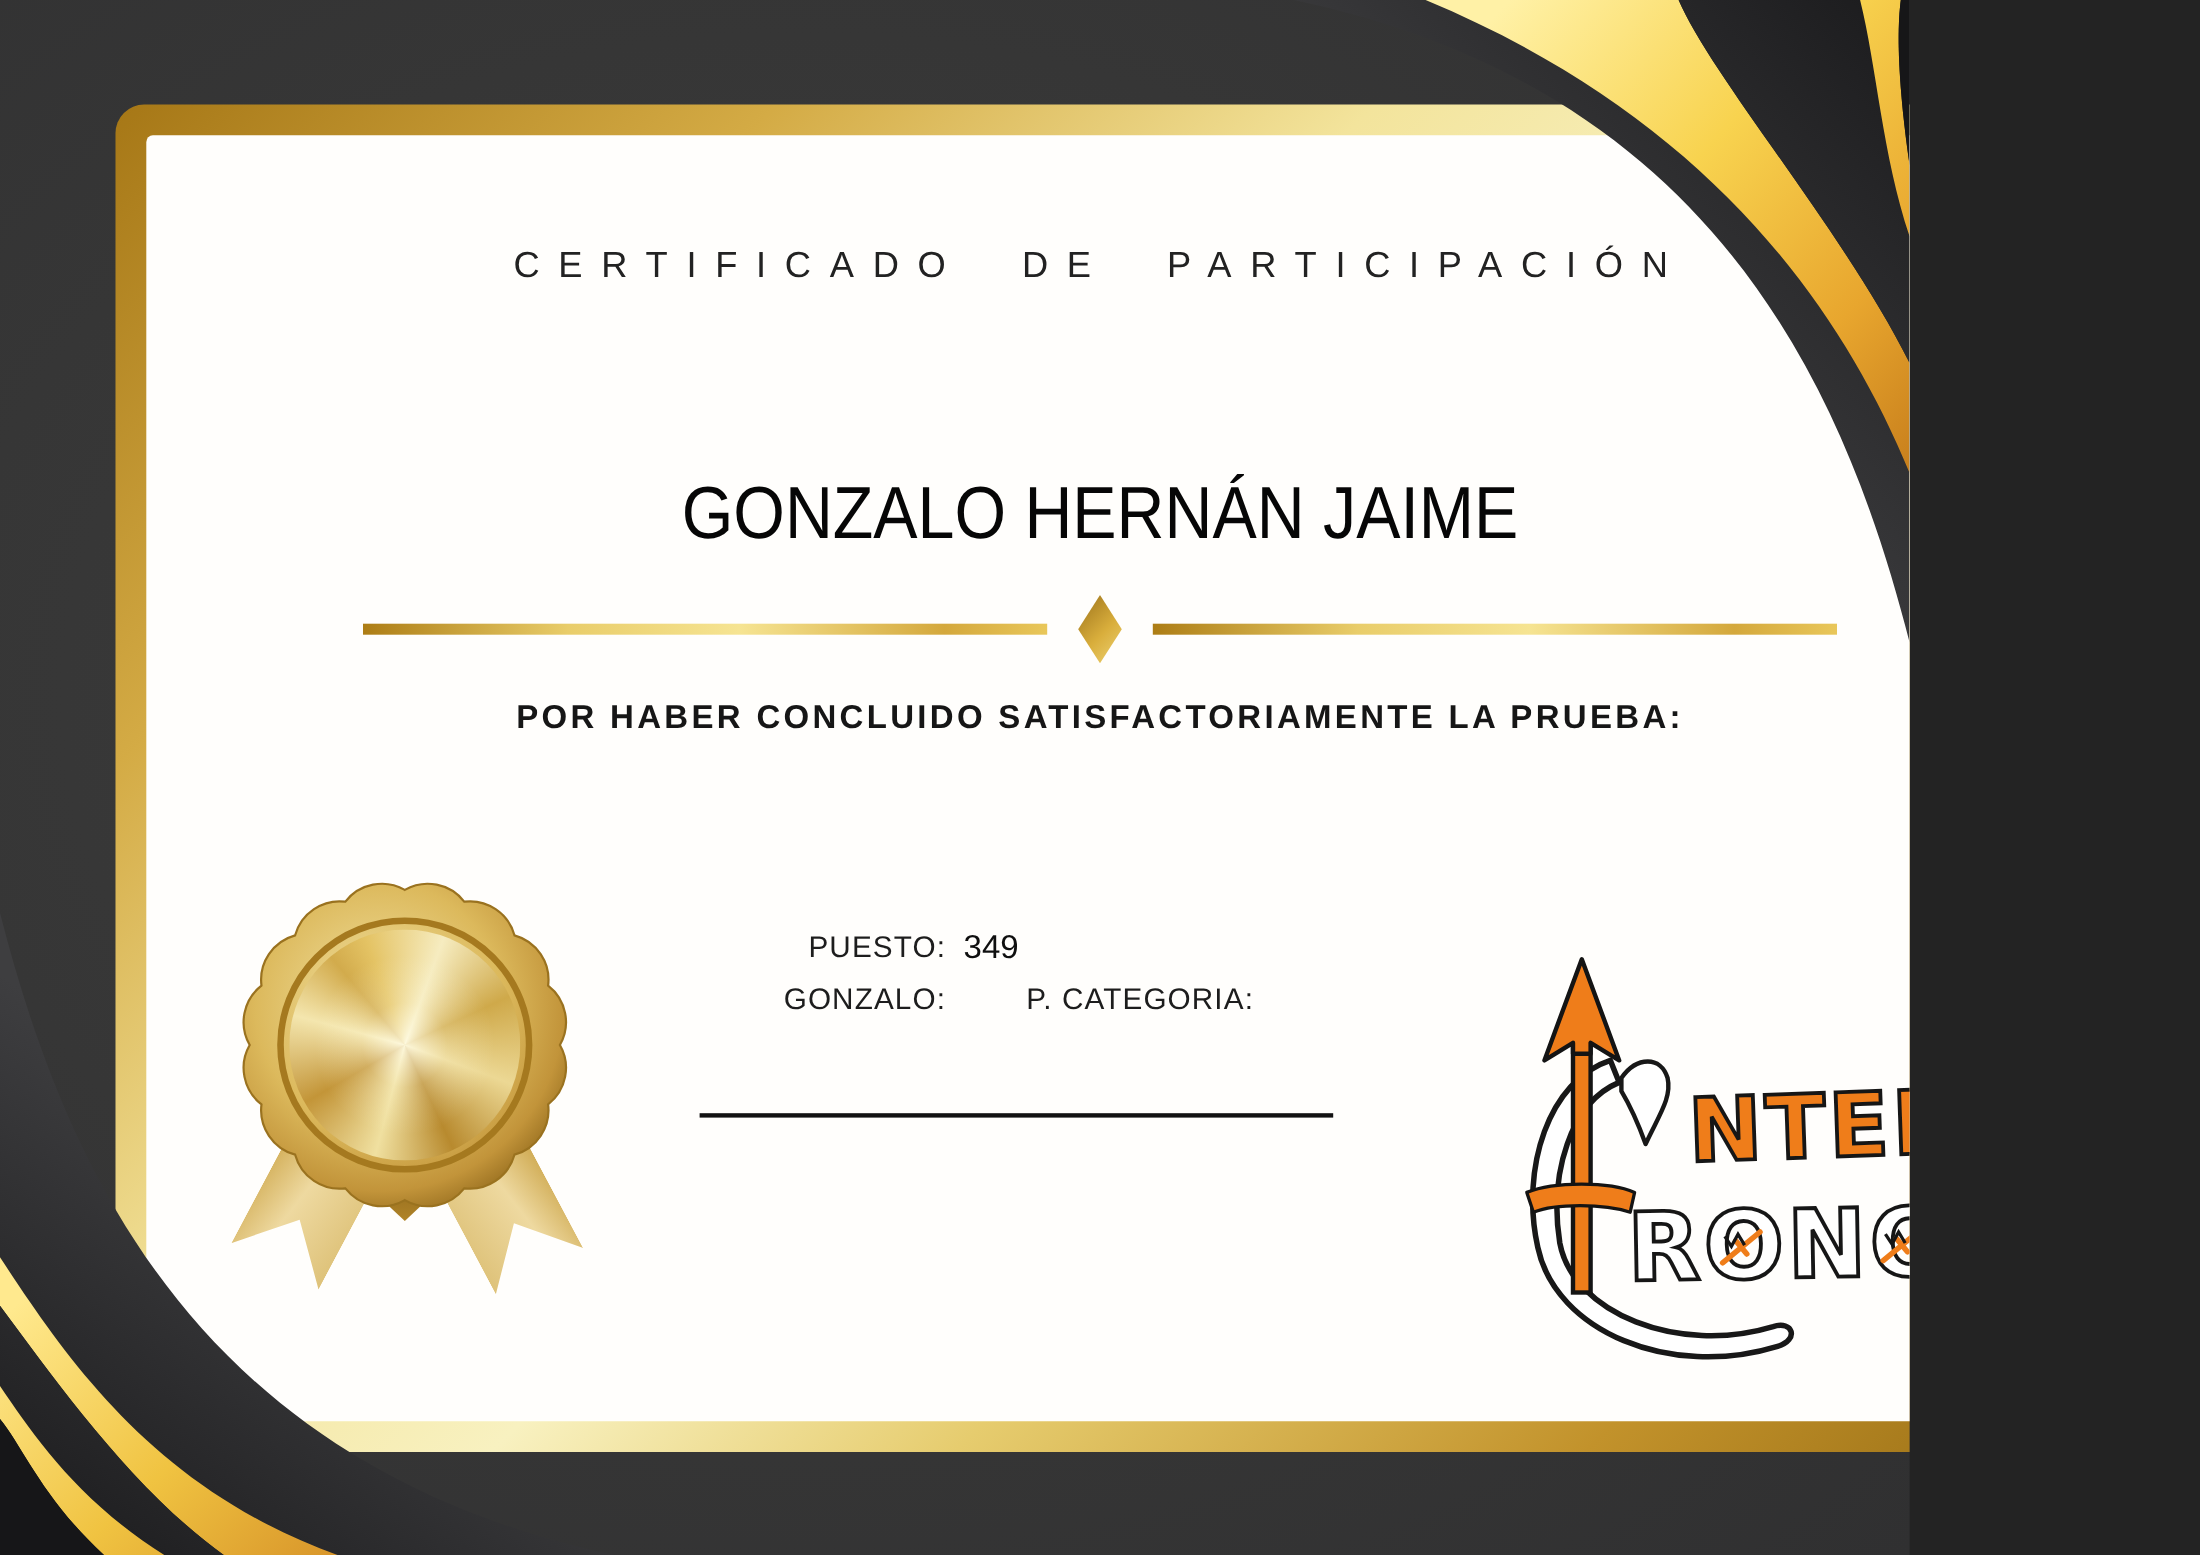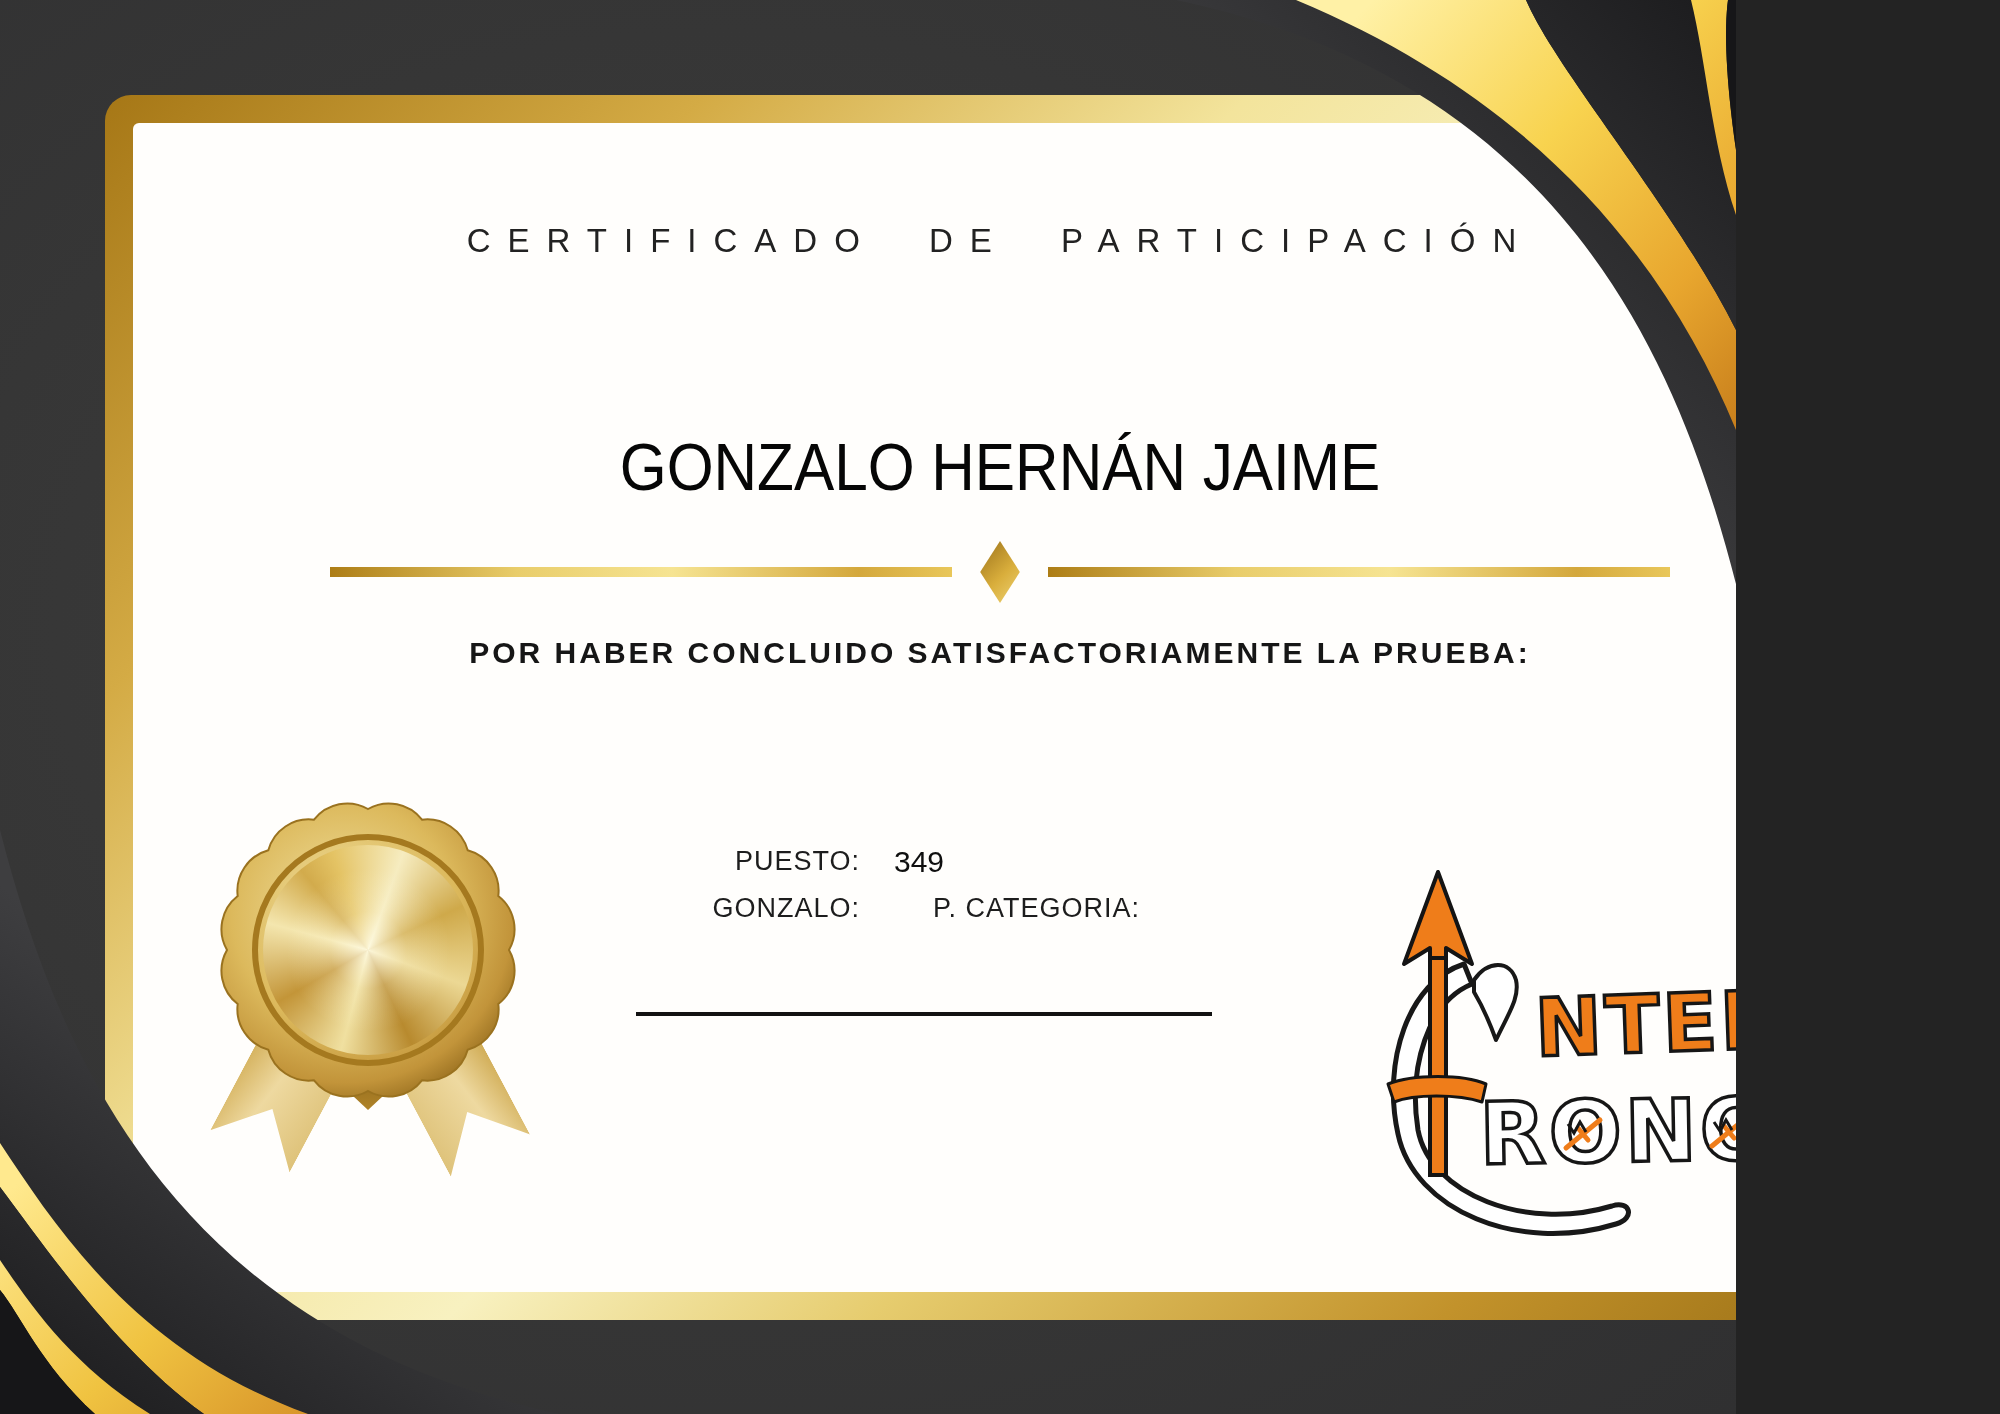--- a/index.html
+++ b/index.html
@@ -41,21 +41,21 @@
   #div-left{left:330px;}
   #div-right{left:1048px;}
   .divider-diamond{
     position:absolute;left:969px;top:541px;width:62px;height:62px;z-index:2;
     clip-path:polygon(50% 0%,82% 50%,50% 100%,18% 50%);
     background:linear-gradient(135deg,#8f6614,#d9ae3c 55%,#f3dc82);
   }
   
   .stats{
     position:absolute;left:500px;top:838px;width:640px;z-index:2;
-    display:grid;grid-template-columns:360px 1fr;column-gap:34px;row-height:47px;
+    display:grid;grid-template-columns:360px 1fr;column-gap:16px;row-height:47px;
   }
   .stats .lbl{
     text-align:right;font-size:27px;color:#1d1d1d;letter-spacing:1px;line-height:47px;white-space:nowrap;
   }
   .stats .val{
     text-align:left;font-size:30px;color:#0f0f0f;line-height:47px;white-space:nowrap;
   }
   .sig-line{position:absolute;left:636px;top:1012px;width:576px;height:4px;background:#121212;z-index:2;}
   
   .ribbon{position:absolute;width:90px;z-index:2;}

